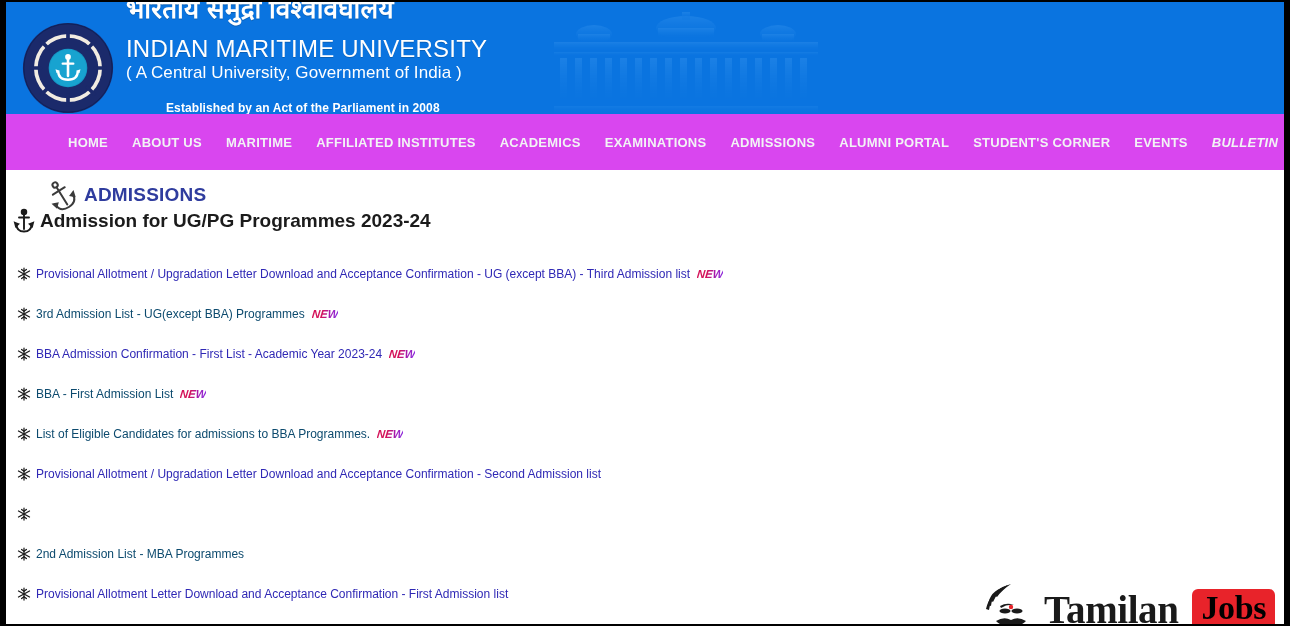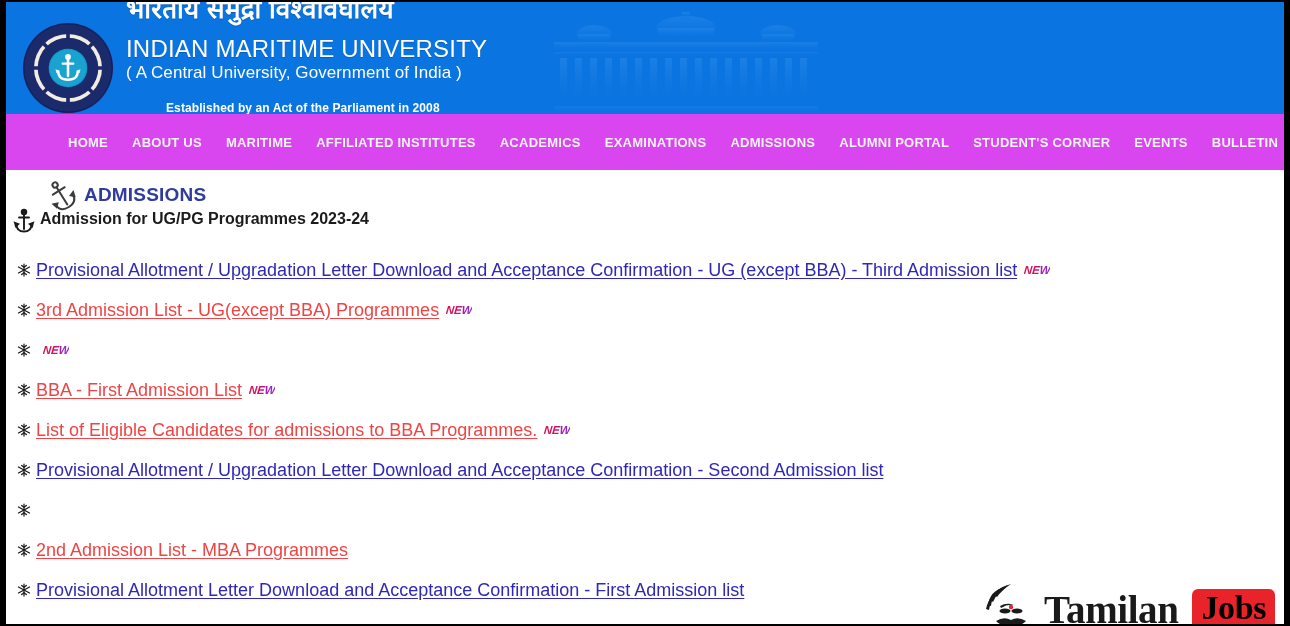--- a/index.html
+++ b/index.html
@@ -105,21 +105,21 @@
   .nav-item {
     color: #f2f3f5;
     font-size: 13px;
     font-weight: 700;
     letter-spacing: .25px;
     margin-right: 24px;
     white-space: nowrap;
     cursor: pointer;
     font-family: "Liberation Sans", sans-serif;
   }
-  .nav-item:last-child { margin-right: 0; }
+  .nav-item:last-child { margin-right: 0; font-style: italic; }
 
   
   .content {
     position: relative;
     padding: 0;
     background: #fff;
     height: 464px;
   }
   .section-head {
     position: relative;
@@ -150,21 +150,21 @@
     align-items: center;
   }
   .anchor-bold {
     position: absolute;
     left: 6px;
     top: -2px;
     width: 24px;
     height: 26px;
   }
   .subhead-text {
-    font-size: 16px;
+    font-size: 19px;
     font-weight: 700;
     color: #1b1b1b;
     font-family: "Liberation Sans", sans-serif;
   }
 
   .links {
     margin-top: 22px;
     padding-left: 10px;
   }
   .link-row {
@@ -172,29 +172,28 @@
     align-items: center;
     height: 40px;
   }
   .bullet {
     width: 16px;
     height: 16px;
     flex: 0 0 auto;
     margin-right: 4px;
   }
   .link {
-    font-size: 18px;
-    text-decoration: underline;
+    font-size: 12px;
     text-underline-offset: 2px;
     cursor: pointer;
     white-space: nowrap;
     font-family: "Liberation Sans", sans-serif;
   }
   .link.blue { color: #2f28b5; }
-  .link.green { color: #ef4444; }
+  .link.green { color: #0c4a6e; }
   .newbadge {
     margin-left: 7px;
     font-size: 11.5px;
     font-weight: 700;
     font-style: italic;
     letter-spacing: -.2px;
     background: linear-gradient(95deg, #d4145a 0%, #d4145a 38%, #a21ab3 70%, #8a2be2 100%);
     -webkit-background-clip: text;
     background-clip: text;
     color: transparent;
@@ -414,20 +413,21 @@
               <g stroke="#1b1b1b" stroke-width="1.25" stroke-linecap="round">
                 <line x1="8" y1="2" x2="8" y2="14"></line>
                 <line x1="2.5" y1="5" x2="13.5" y2="11"></line>
                 <line x1="2.5" y1="11" x2="13.5" y2="5"></line>
                 <line x1="5.6" y1="3.4" x2="8" y2="5.2"></line>
                 <line x1="10.4" y1="3.4" x2="8" y2="5.2"></line>
                 <line x1="5.6" y1="12.6" x2="8" y2="10.8"></line>
                 <line x1="10.4" y1="12.6" x2="8" y2="10.8"></line>
               </g>
             </svg></span>
+          <span class="link blue">BBA Admission Confirmation - First List - Academic Year 2023-24</span>
           <span class="newbadge">NEW</span>
         </div>
         <div class="link-row">
           <span class="bullet"><svg viewBox="0 0 16 16" width="16" height="16" aria-hidden="true">
               <g stroke="#1b1b1b" stroke-width="1.25" stroke-linecap="round">
                 <line x1="8" y1="2" x2="8" y2="14"></line>
                 <line x1="2.5" y1="5" x2="13.5" y2="11"></line>
                 <line x1="2.5" y1="11" x2="13.5" y2="5"></line>
                 <line x1="5.6" y1="3.4" x2="8" y2="5.2"></line>
                 <line x1="10.4" y1="3.4" x2="8" y2="5.2"></line>

